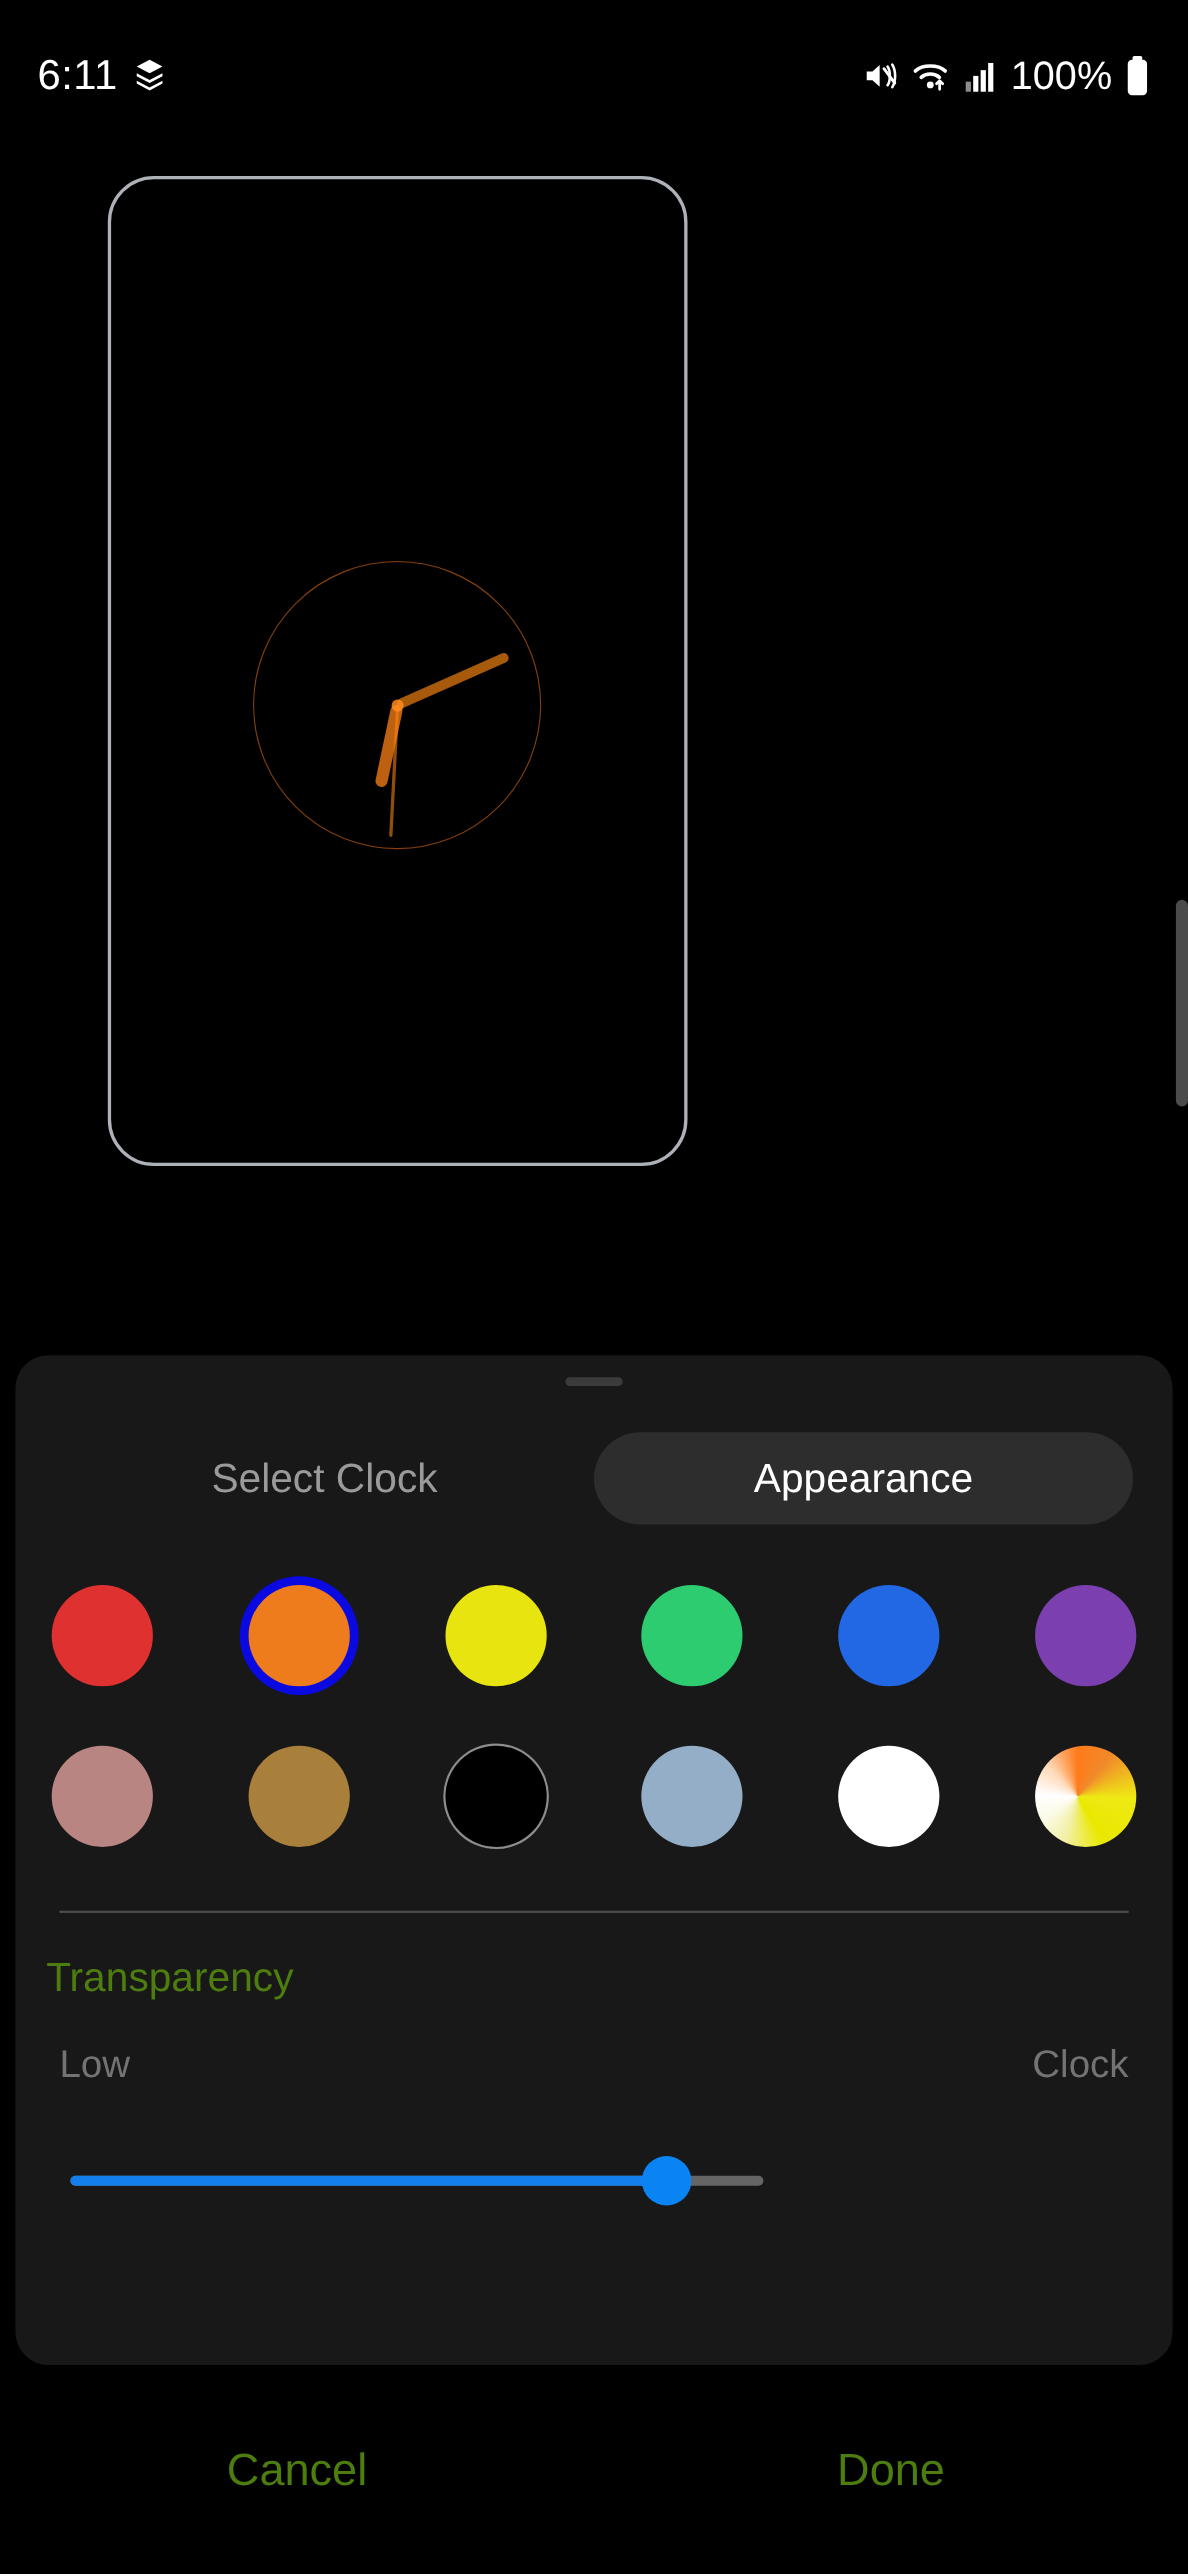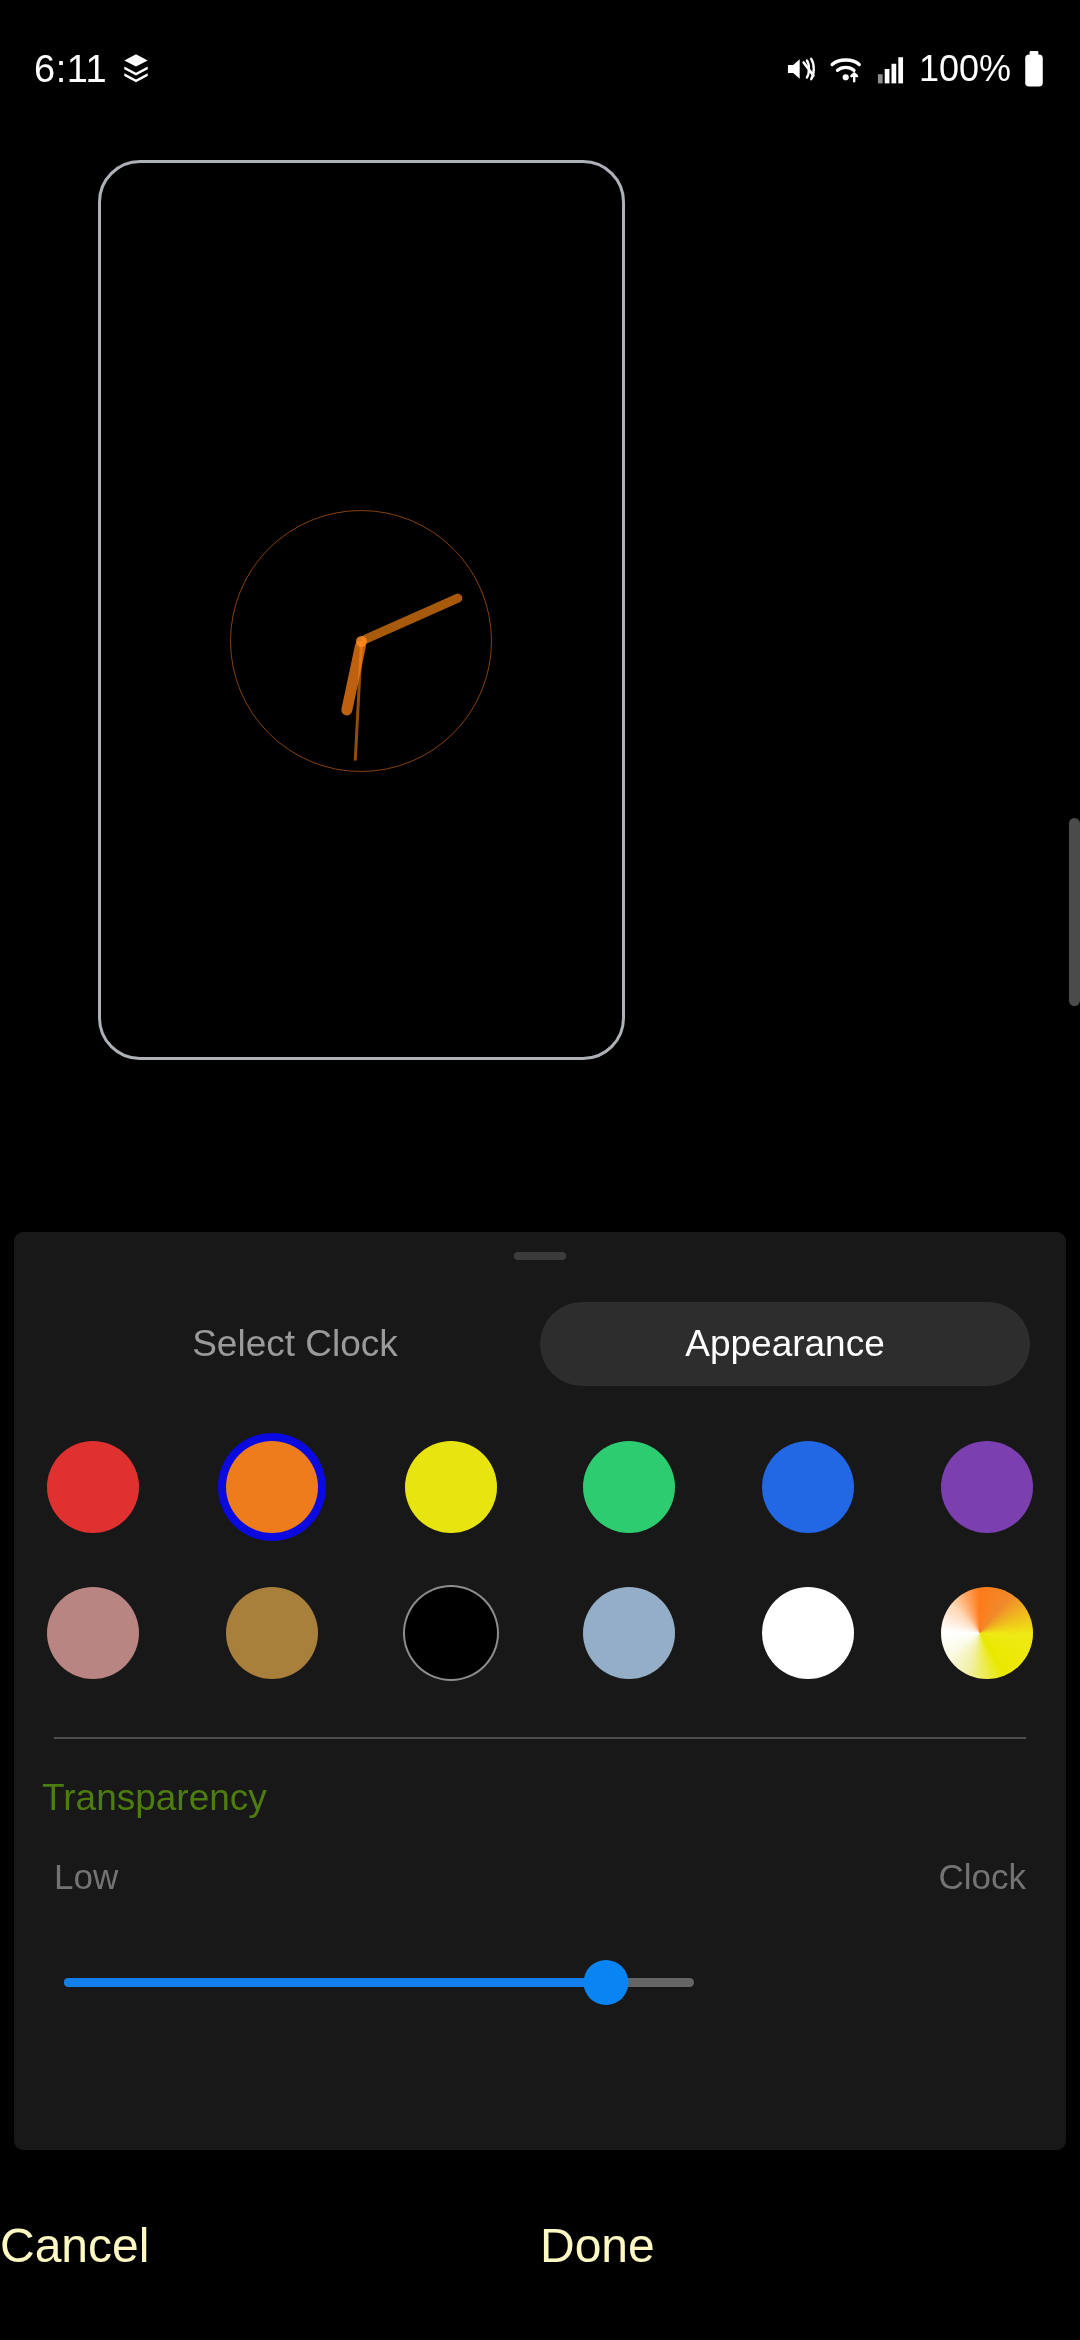--- a/index.html
+++ b/index.html
@@ -73,21 +73,21 @@
     position:absolute; right:0px; top:818px;
     width:11px; height:188px;
     background:#4b4b4b; border-radius:6px;
   }
 
   
   #bottom-sheet {
     position:absolute; left:14px; top:1232px;
     width:1052px; height:918px;
     background:#181818;
-    border-radius:9px;
+    border-radius:30px;
   }
   #sheet-handle {
     position:absolute; left:50%; top:20px; transform:translateX(-50%);
     width:52px; height:8px; border-radius:4px; background:#3b3b3b;
   }
 
   
   #tab-bar {
     position:absolute; left:0; top:70px; width:100%;
     display:flex; padding:0 36px; gap:0;
@@ -162,22 +162,22 @@
     background:#0b84f3;
     transform:translateX(-50%);
   }
 
   
   #footer-buttons {
     position:absolute; left:0; top:2190px; width:1080px; height:110px;
     display:flex;
   }
   .footer-btn {
-    flex:1; display:flex; align-items:center; 
-    color:#fef9c3; font-size:48px;
+    flex:1; display:flex; align-items:center; justify-content:center;
+    color:#4d7c0f; font-size:41px;
   }
 </style>
 </head>
 <body>
 
 <div id="screen">
 
   <div id="status-bar">
     <div class="sb-left">
       <span class="sb-clock">6:11</span>

